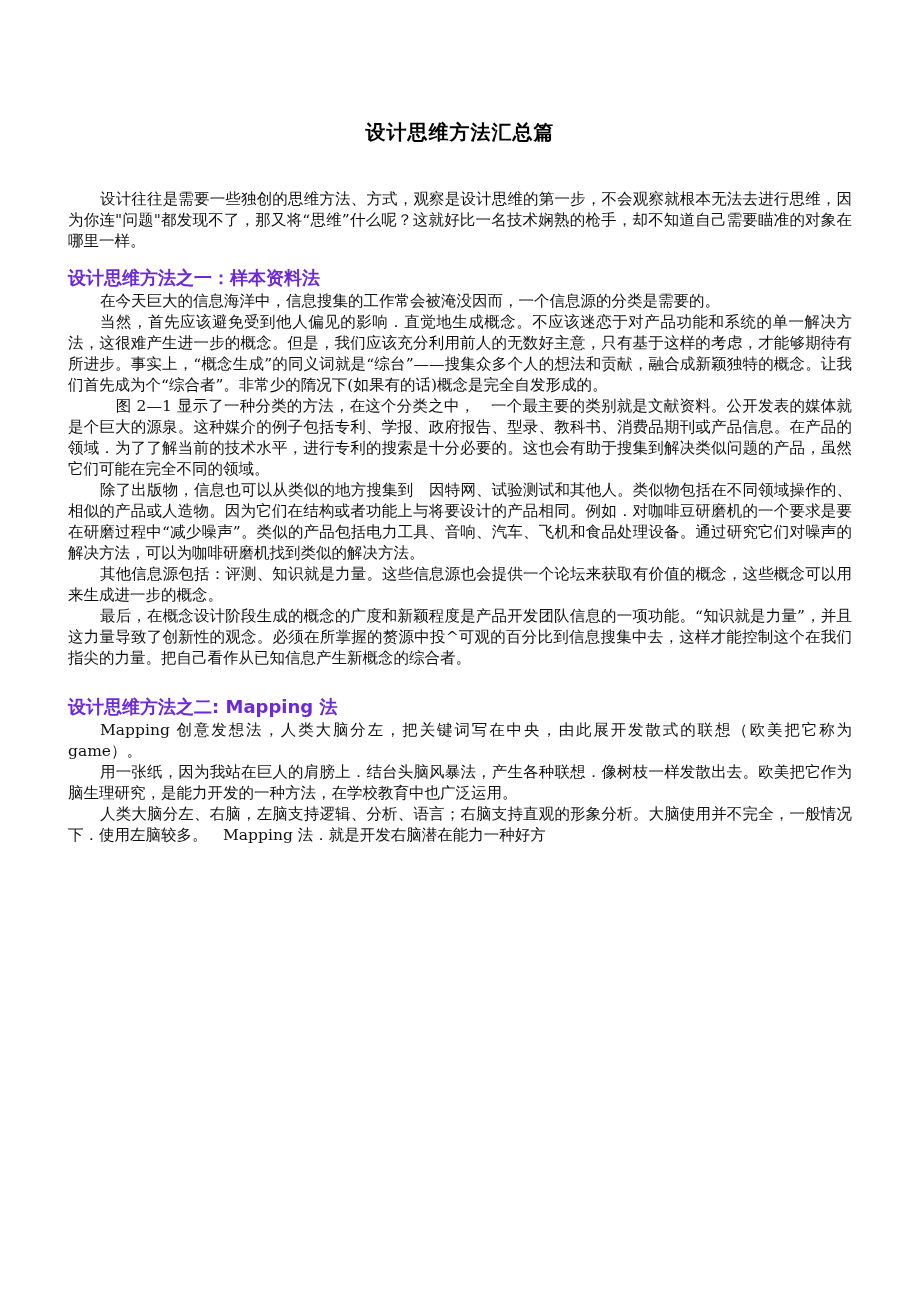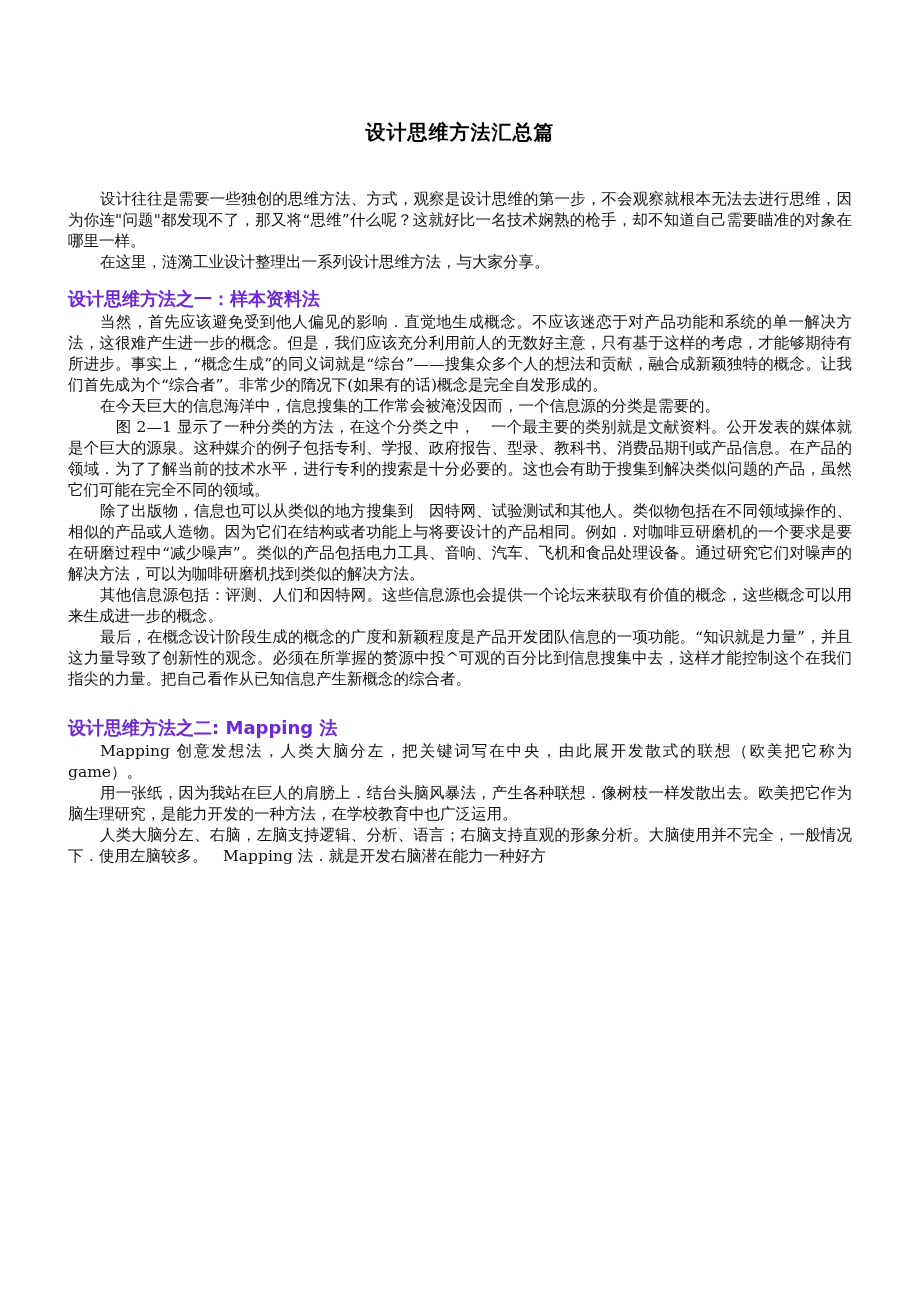--- a/index.html
+++ b/index.html
@@ -69,31 +69,30 @@
 <body>
 
 <div class="page">
   <div class="content">
 
     <h1 class="doc-title">设计思维方法汇总篇</h1>
 
     <div class="gap-before-body"></div>
 
     <p class="para">设计往往是需要一些独创的思维方法、方式，观察是设计思维的第一步，不会观察就根本无法去进行思维，因为你连"问题"都发现不了，那又将“思维”什么呢？这就好比一名技术娴熟的枪手，却不知道自己需要瞄准的对象在哪里一样。</p>
-    <p class="para">在这里，涟漪工业设计整理出一系列设计思维方法，与大家分享。</p>
 
     <div class="space-above-h1"></div>
     <h2 class="heading">设计思维方法之一：样本资料法</h2>
     <div class="space-after-heading"></div>
 
+    <p class="para">在今天巨大的信息海洋中，信息搜集的工作常会被淹没因而，一个信息源的分类是需要的。</p>
     <p class="para">当然，首先应该避免受到他人偏见的影响．直觉地生成概念。不应该迷恋于对产品功能和系统的单一解决方法，这很难产生进一步的概念。但是，我们应该充分利用前人的无数好主意，只有基于这样的考虑，才能够期待有所进步。事实上，“概念生成”的同义词就是“综台”——搜集众多个人的想法和贡献，融合成新颖独特的概念。让我们首先成为个“综合者”。非常少的隋况下(如果有的话)概念是完全自发形成的。</p>
-    <p class="para">在今天巨大的信息海洋中，信息搜集的工作常会被淹没因而，一个信息源的分类是需要的。</p>
     <p class="para">　图 2—1 显示了一种分类的方法，在这个分类之中，　一个最主要的类别就是文献资料。公开发表的媒体就是个巨大的源泉。这种媒介的例子包括专利、学报、政府报告、型录、教科书、消费品期刊或产品信息。在产品的领域．为了了解当前的技术水平，进行专利的搜索是十分必要的。这也会有助于搜集到解决类似问题的产品，虽然它们可能在完全不同的领域。</p>
     <p class="para">除了出版物，信息也可以从类似的地方搜集到　因特网、试验测试和其他人。类似物包括在不同领域操作的、相似的产品或人造物。因为它们在结构或者功能上与将要设计的产品相同。例如．对咖啡豆研磨机的一个要求是要在研磨过程中“减少噪声”。类似的产品包括电力工具、音响、汽车、飞机和食品处理设备。通过研究它们对噪声的解决方法，可以为咖啡研磨机找到类似的解决方法。</p>
-    <p class="para">其他信息源包括：评测、人们和因特网。这些信息源也会提供一个论坛来获取有价值的概念，这些概念可以用来生成进一步的概念。</p>
+    <p class="para">其他信息源包括：评测、知识就是力量。这些信息源也会提供一个论坛来获取有价值的概念，这些概念可以用来生成进一步的概念。</p>
     <p class="para">最后，在概念设计阶段生成的概念的广度和新颖程度是产品开发团队信息的一项功能。“知识就是力量”，并且这力量导致了创新性的观念。必须在所掌握的赘源中投^可观的百分比到信息搜集中去，这样才能控制这个在我们指尖的力量。把自己看作从已知信息产生新概念的综合者。</p>
 
     <div class="space-above-h2"></div>
     <h2 class="heading">设计思维方法之二: Mapping 法</h2>
     <div class="space-after-heading"></div>
 
     <p class="para">Mapping 创意发想法，人类大脑分左，把关键词写在中央，由此展开发散式的联想（欧美把它称为 game）。</p>
     <p class="para">用一张纸，因为我站在巨人的肩膀上．结台头脑风暴法，产生各种联想．像树枝一样发散出去。欧美把它作为脑生理研究，是能力开发的一种方法，在学校教育中也广泛运用。</p>
     <p class="para">人类大脑分左、右脑，左脑支持逻辑、分析、语言；右脑支持直观的形象分析。大脑使用并不完全，一般情况下．使用左脑较多。　Mapping 法．就是开发右脑潜在能力一种好方</p>
 

